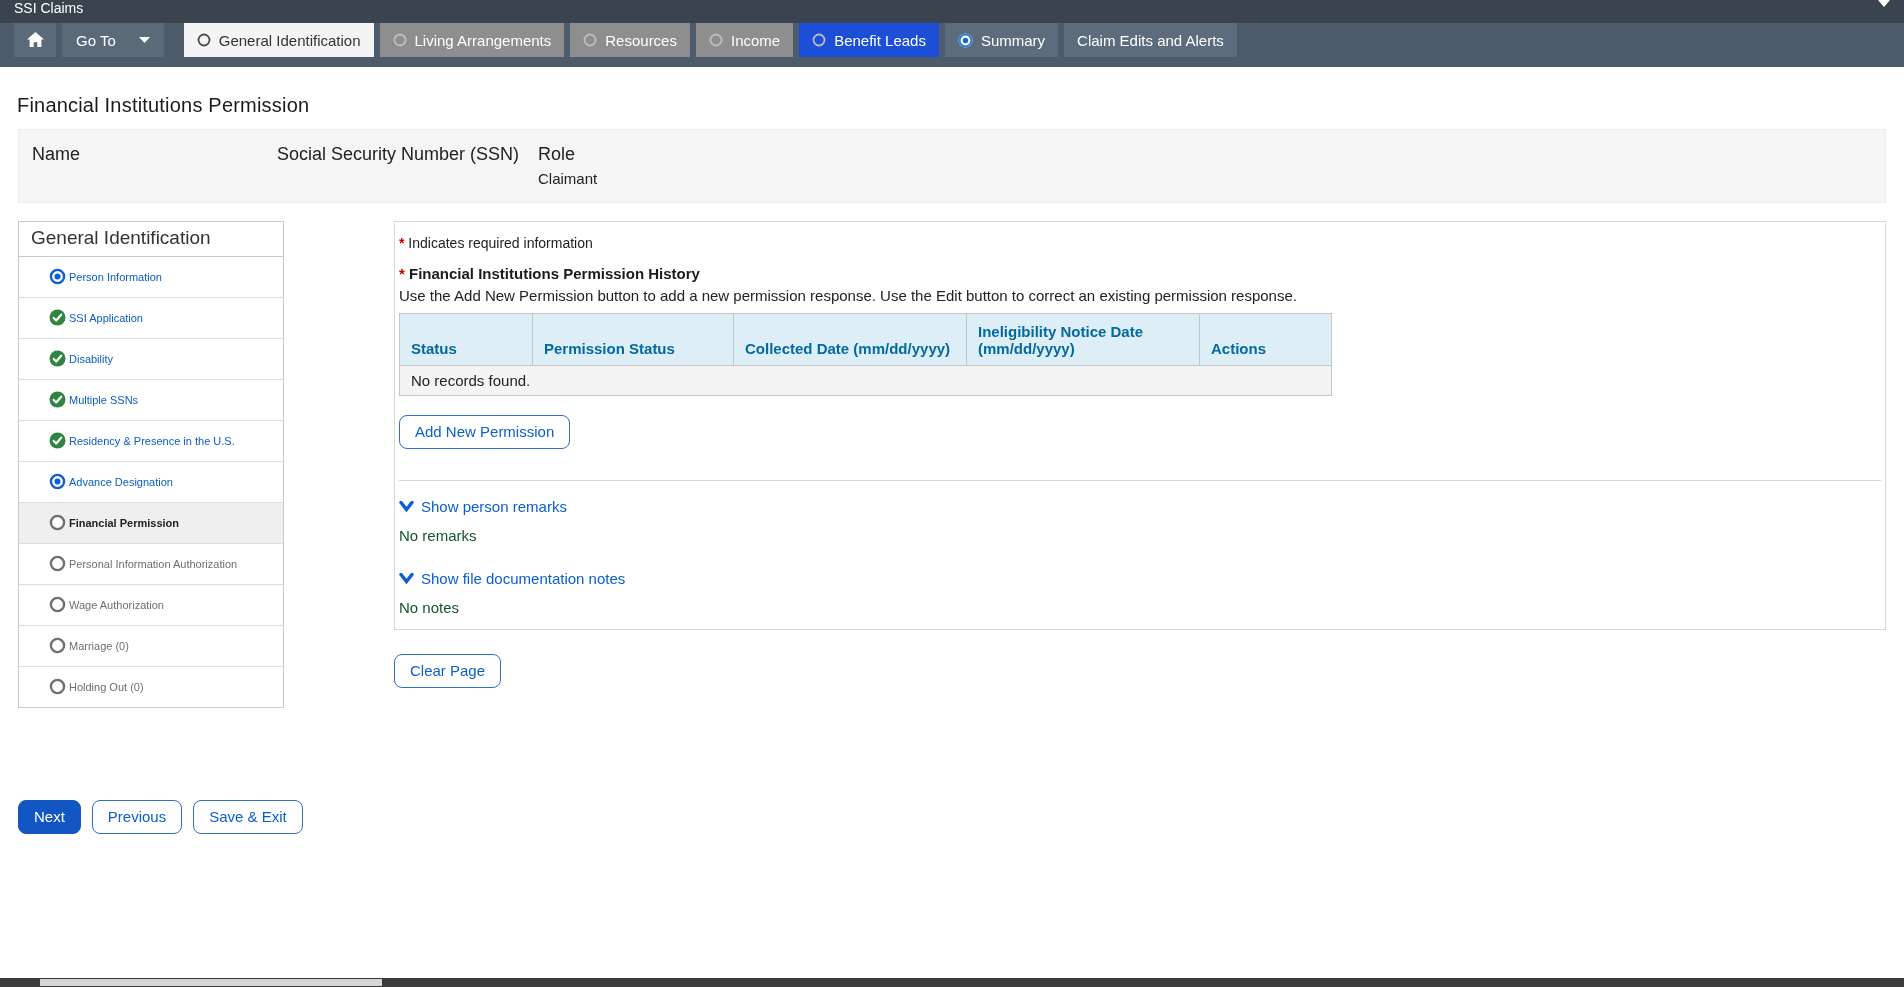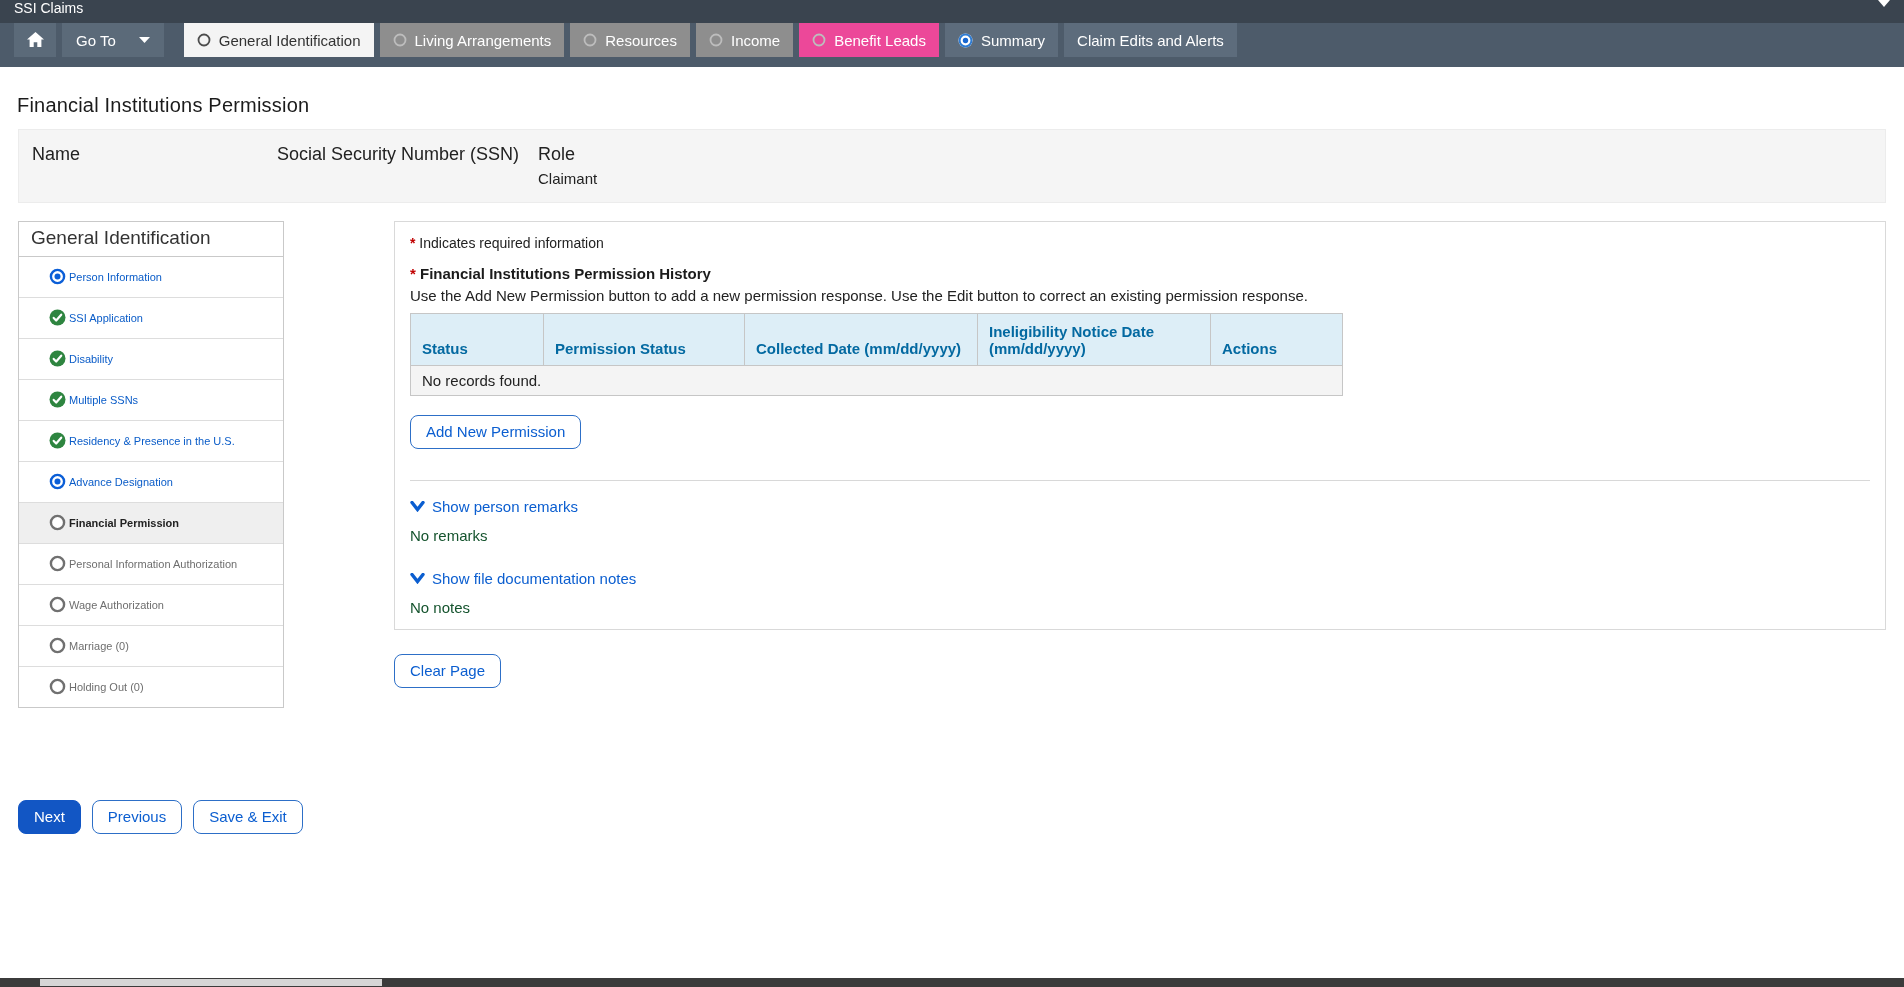--- a/index.html
+++ b/index.html
@@ -27,21 +27,21 @@
     font-family:inherit;
   }
   .nav-btn.home{width:42px;justify-content:center;padding:0}
   .nav-tabs{display:flex;gap:6px;margin-left:14px}
   .nav-tab{
     height:34px;display:flex;align-items:center;gap:8px;padding:0 13px;
     font-size:15px;color:#fff;white-space:nowrap;box-sizing:border-box;
   }
   .nav-tab.active{background:#f4f4f4;color:#333;cursor:default}
   .nav-tab.disabled{background:#8e8e8e;cursor:default}
-  .nav-tab.disabled-alt{background:#ec4899;cursor:default}
+  .nav-tab.disabled-alt{background:#1d4ed8;cursor:default}
   .nav-tab.enabled{background:#5d6c7c;cursor:pointer}
   .tab-icon,.sb-icon{display:inline-flex;align-items:center}
   
   .page-title{
     position:absolute;left:17px;top:94px;margin:0;
     font-size:20px;font-weight:400;color:#1b1b1b;letter-spacing:.2px;
   }
   .person-strip{
     position:absolute;left:18px;top:129px;width:1868px;height:74px;
     background:#f5f5f5;border:1px solid #ececec;box-sizing:border-box;
@@ -70,21 +70,21 @@
     font-family:inherit;font-size:15px;border-radius:8px;padding:7px 15px;
     cursor:pointer;line-height:18px;
   }
   .btn.primary{background:#1256c4;color:#fff;border:1px solid #1256c4}
   .btn.outline{background:#fff;color:#0b5ed0;border:1px solid #2d6fc7}
   .sb-buttons{position:absolute;left:18px;top:800px;display:flex;gap:11px}
   
   .panel{
     position:absolute;left:394px;top:221px;width:1492px;height:409px;
     background:#fff;border:1px solid #d9d9d9;box-sizing:border-box;
-    padding:13px 15px;
+    padding:13px 4px;
   }
   .req{color:#c00000;font-weight:700}
   .req-note{font-size:14px;color:#222}
   .sec-title{margin-top:14px;font-size:15px;font-weight:700;color:#1b1b1b}
   .instructions{margin:5px 0 0;font-size:15px;color:#222}
   table.perm{border-collapse:collapse;margin-top:9px;border:1px solid #b3b3b3}
   table.perm th{
     background:#ddeef7;border:1px solid #c6c6c6;vertical-align:bottom;
     text-align:left;padding:8px 11px;font-size:15px;color:#0369a1;
     height:52px;box-sizing:border-box;

